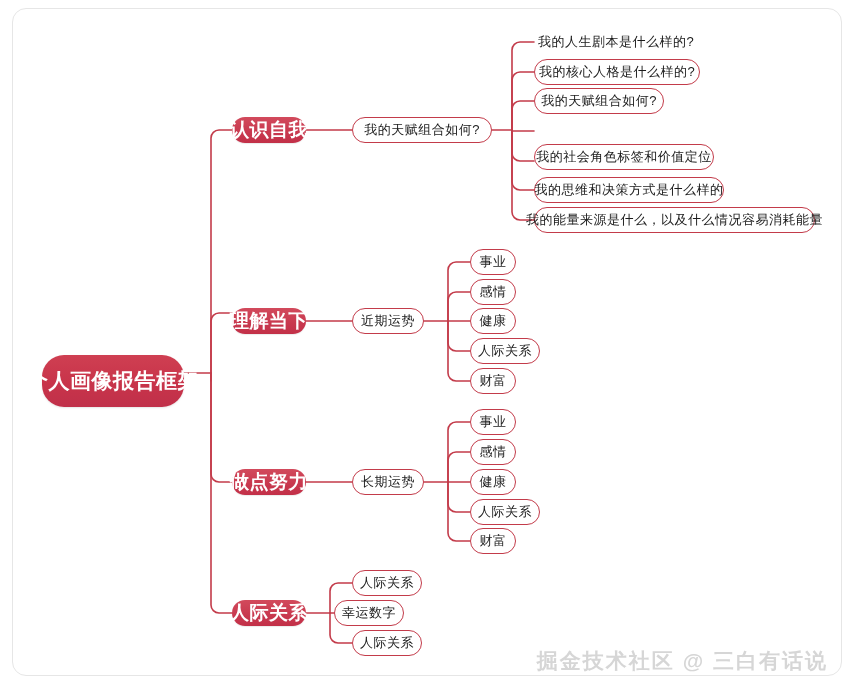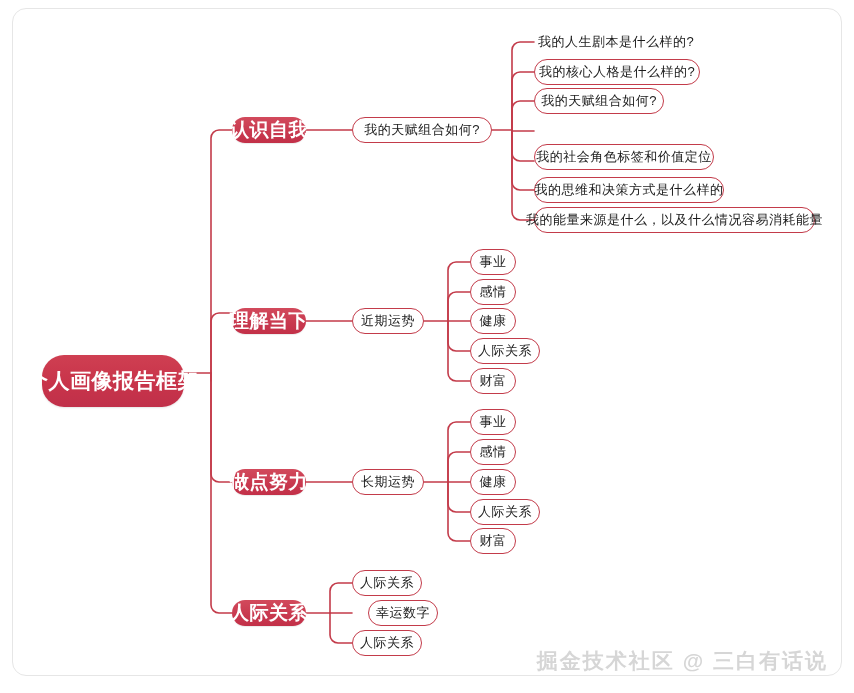--- a/index.html
+++ b/index.html
@@ -239,21 +239,21 @@
     <span>财富</span>
   </div>
 
   <div class="node node-l2" style="left:232px; top:600px; width:74px;">
     <span>人际关系</span>
   </div>
 
   <div class="node node-outline" style="left:352px; top:570px; width:70px;">
     <span>人际关系</span>
   </div>
-  <div class="node node-outline" style="left:368px; top:600px; width:70px;">
+  <div class="node node-outline" style="left:334px; top:600px; width:70px;">
     <span>幸运数字</span>
   </div>
   <div class="node node-outline" style="left:352px; top:630px; width:70px;">
     <span>人际关系</span>
   </div>
 
   <div class="watermark">掘金技术社区 @ 三白有话说</div>
 
 </div>
 

